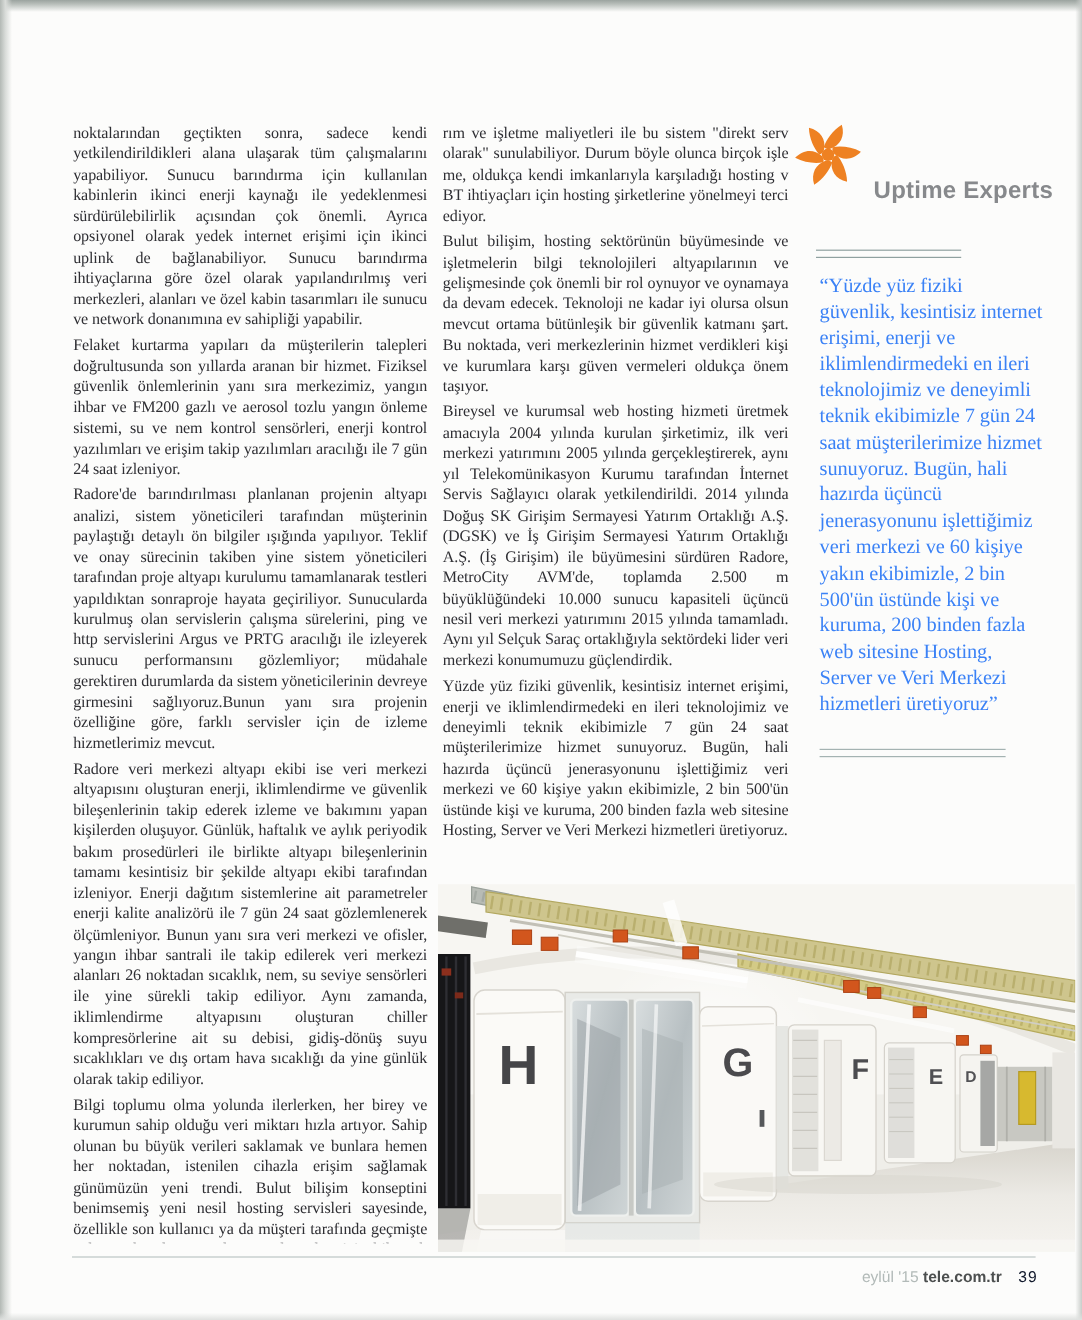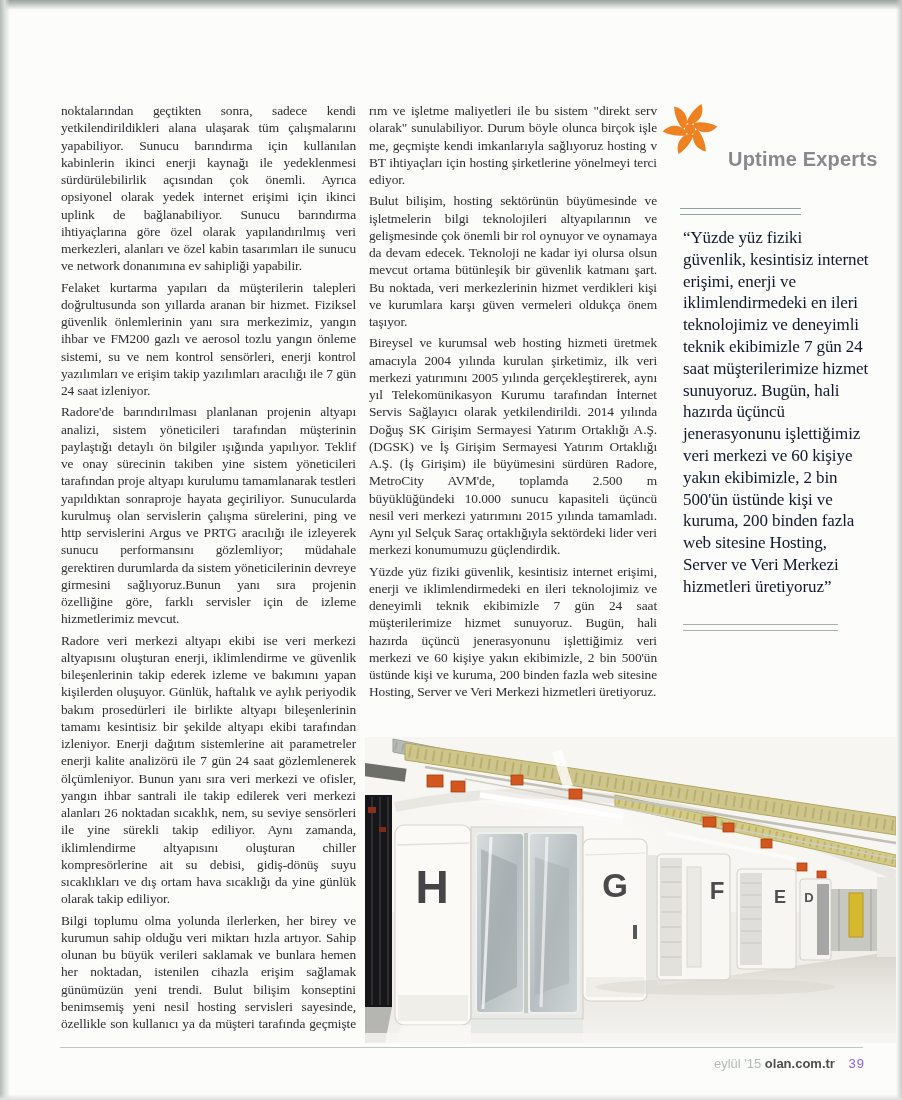--- a/index.html
+++ b/index.html
@@ -38,52 +38,52 @@
   .logo-tag{position:absolute;left:66px;top:52px;width:144px;
     font-family:"Liberation Sans",sans-serif;font-size:20px;font-weight:700;
     color:#87898c;letter-spacing:0.2px;text-align:right;white-space:nowrap;}
 
   
   .rule-top,.rule-bottom{position:absolute;height:5px;
     border-top:1.6px solid #8fa1a0;border-bottom:1.6px solid #8fa1a0;}
   .rule-top{left:680px;top:208px;width:121px;}
   .rule-bottom{left:683px;top:624px;width:155px;opacity:.8;}
   .pull-quote{position:absolute;left:683px;top:227px;width:186px;
-    color:#0f172a;font-size:17px;line-height:21.8px;letter-spacing:-0.1px;}
+    color:#3b82f6;font-size:17px;line-height:21.8px;letter-spacing:-0.1px;}
 
   
   .footer-rule{position:absolute;left:60px;top:1047px;width:803px;height:1px;
     background:#bcc6c4;}
   .footer{position:absolute;left:400px;top:1056px;width:465px;height:20px;
     font-family:"Liberation Sans",sans-serif;font-size:13px;text-align:right;
     color:#8a9190;}
   .footer .issue{color:#b2bab8;margin-right:0;}
   .footer .site{color:#4c4f4f;font-weight:bold;margin-right:10px;}
-  .footer .pagenum{color:#8b5cf6;letter-spacing:1px;}
+  .footer .pagenum{color:#0f172a;letter-spacing:1px;}
 </style>
 </head>
 <body>
 
 <div class="page">
 
   <div class="edge-top"></div>
   <div class="edge-left"></div>
   <div class="edge-right"></div>
   <div class="edge-bottom"></div>
 
   <div class="col col-left">
     <p>noktalarından geçtikten sonra, sadece kendi yetkilendirildikleri alana ulaşarak tüm çalışmalarını yapabiliyor. Sunucu barındırma için kullanılan kabinlerin ikinci enerji kaynağı ile yedeklenmesi sürdürülebilirlik açısından çok önemli. Ayrıca opsiyonel olarak yedek internet erişimi için ikinci uplink de bağlanabiliyor. Sunucu barındırma ihtiyaçlarına göre özel olarak yapılandırılmış veri merkezleri, alanları ve özel kabin tasarımları ile sunucu ve network donanımına ev sahipliği yapabilir.</p>
     <p>Felaket kurtarma yapıları da müşterilerin talepleri doğrultusunda son yıllarda aranan bir hizmet. Fiziksel güvenlik önlemlerinin yanı sıra merkezimiz, yangın ihbar ve FM200 gazlı ve aerosol tozlu yangın önleme sistemi, su ve nem kontrol sensörleri, enerji kontrol yazılımları ve erişim takip yazılımları aracılığı ile 7 gün 24 saat izleniyor.</p>
     <p>Radore'de barındırılması planlanan projenin altyapı analizi, sistem yöneticileri tarafından müşterinin paylaştığı detaylı ön bilgiler ışığında yapılıyor. Teklif ve onay sürecinin takiben yine sistem yöneticileri tarafından proje altyapı kurulumu tamamlanarak testleri yapıldıktan sonraproje hayata geçiriliyor. Sunucularda kurulmuş olan servislerin çalışma sürelerini, ping ve http servislerini Argus ve PRTG aracılığı ile izleyerek sunucu performansını gözlemliyor; müdahale gerektiren durumlarda da sistem yöneticilerinin devreye girmesini sağlıyoruz.Bunun yanı sıra projenin özelliğine göre, farklı servisler için de izleme hizmetlerimiz mevcut.</p>
     <p>Radore veri merkezi altyapı ekibi ise veri merkezi altyapısını oluşturan enerji, iklimlendirme ve güvenlik bileşenlerinin takip ederek izleme ve bakımını yapan kişilerden oluşuyor. Günlük, haftalık ve aylık periyodik bakım prosedürleri ile birlikte altyapı bileşenlerinin tamamı kesintisiz bir şekilde altyapı ekibi tarafından izleniyor. Enerji dağıtım sistemlerine ait parametreler enerji kalite analizörü ile 7 gün 24 saat gözlemlenerek ölçümleniyor. Bunun yanı sıra veri merkezi ve ofisler, yangın ihbar santrali ile takip edilerek veri merkezi alanları 26 noktadan sıcaklık, nem, su seviye sensörleri ile yine sürekli takip ediliyor. Aynı zamanda, iklimlendirme altyapısını oluşturan chiller kompresörlerine ait su debisi, gidiş-dönüş suyu sıcaklıkları ve dış ortam hava sıcaklığı da yine günlük olarak takip ediliyor.</p>
     <p>Bilgi toplumu olma yolunda ilerlerken, her birey ve kurumun sahip olduğu veri miktarı hızla artıyor. Sahip olunan bu büyük verileri saklamak ve bunlara hemen her noktadan, istenilen cihazla erişim sağlamak günümüzün yeni trendi. Bulut bilişim konseptini benimsemiş yeni nesil hosting servisleri sayesinde, özellikle son kullanıcı ya da müşteri tarafında geçmişte yalnızca kurulum ve altyapı çalışmaları için bile çok yüksek yatırım maliyetleri gerektiren çözümler; artık sıfıra yakın yatı-</p>
   </div>
 
   <div class="col col-mid">
-    <p>rım ve işletme maliyetleri ile bu sistem "direkt serv olarak" sunulabiliyor. Durum böyle olunca birçok işle me, geçmişte kendi imkanlarıyla sağlıyoruz hosting v BT ihtiyaçları için hosting şirketlerine yönelmeyi terci ediyor.</p>
+    <p>rım ve işletme maliyetleri ile bu sistem "direkt serv olarak" sunulabiliyor. Durum böyle olunca birçok işle me, oldukça kendi imkanlarıyla karşıladığı hosting v BT ihtiyaçları için hosting şirketlerine yönelmeyi terci ediyor.</p>
     <p>Bulut bilişim, hosting sektörünün büyümesinde ve işletmelerin bilgi teknolojileri altyapılarının ve gelişmesinde çok önemli bir rol oynuyor ve oynamaya da devam edecek. Teknoloji ne kadar iyi olursa olsun mevcut ortama bütünleşik bir güvenlik katmanı şart. Bu noktada, veri merkezlerinin hizmet verdikleri kişi ve kurumlara karşı güven vermeleri oldukça önem taşıyor.</p>
     <p>Bireysel ve kurumsal web hosting hizmeti üretmek amacıyla 2004 yılında kurulan şirketimiz, ilk veri merkezi yatırımını 2005 yılında gerçekleştirerek, aynı yıl Telekomünikasyon Kurumu tarafından İnternet Servis Sağlayıcı olarak yetkilendirildi. 2014 yılında Doğuş SK Girişim Sermayesi Yatırım Ortaklığı A.Ş. (DGSK) ve İş Girişim Sermayesi Yatırım Ortaklığı A.Ş. (İş Girişim) ile büyümesini sürdüren Radore, MetroCity AVM'de, toplamda 2.500 m büyüklüğündeki 10.000 sunucu kapasiteli üçüncü nesil veri merkezi yatırımını 2015 yılında tamamladı. Aynı yıl Selçuk Saraç ortaklığıyla sektördeki lider veri merkezi konumumuzu güçlendirdik.</p>
     <p>Yüzde yüz fiziki güvenlik, kesintisiz internet erişimi, enerji ve iklimlendirmedeki en ileri teknolojimiz ve deneyimli teknik ekibimizle 7 gün 24 saat müşterilerimize hizmet sunuyoruz. Bugün, hali hazırda üçüncü jenerasyonunu işlettiğimiz veri merkezi ve 60 kişiye yakın ekibimizle, 2 bin 500'ün üstünde kişi ve kuruma, 200 binden fazla web sitesine Hosting, Server ve Veri Merkezi hizmetleri üretiyoruz.</p>
   </div>
 
   <div class="logo">
     <svg class="logo-icon" viewBox="0 0 56 56" aria-hidden="true">
       <g transform="translate(28,29)">
         <g fill="#EE8122">
           <g id="bl">
@@ -220,17 +220,17 @@
 
     <polygon points="36,288 106,288 106,306 32,306" fill="#ffffff" opacity="0.45"></polygon>
     <rect x="106" y="282" width="112" height="24" fill="#dfe3e3" opacity="0.55"></rect>
     <rect x="0" y="296" width="531" height="10" fill="#f7f6f2" opacity="0.8"></rect>
     <ellipse cx="350" cy="250" rx="120" ry="8" fill="#d8d5cd" opacity="0.5"></ellipse>
   </svg>
 
   <div class="footer-rule"></div>
   <div class="footer">
     <span class="issue">eylül '15</span>
-    <span class="site">olan.com.tr</span>
+    <span class="site">tele.com.tr</span>
     <span class="pagenum">39</span>
   </div>
 
 </div>
 
 </body></html>

